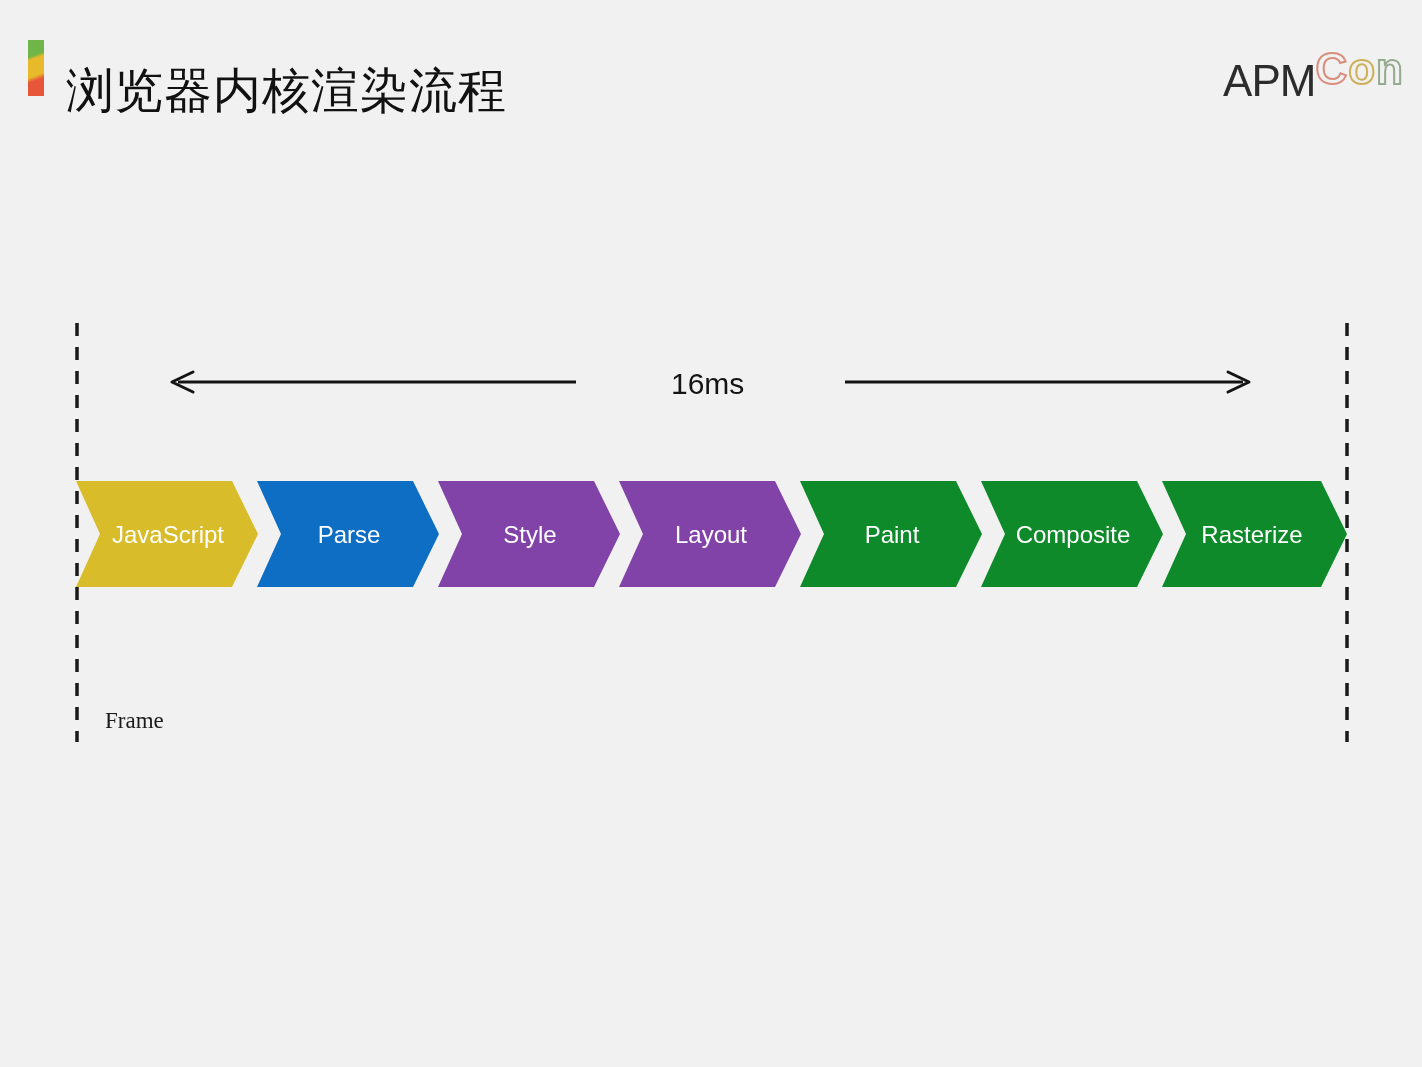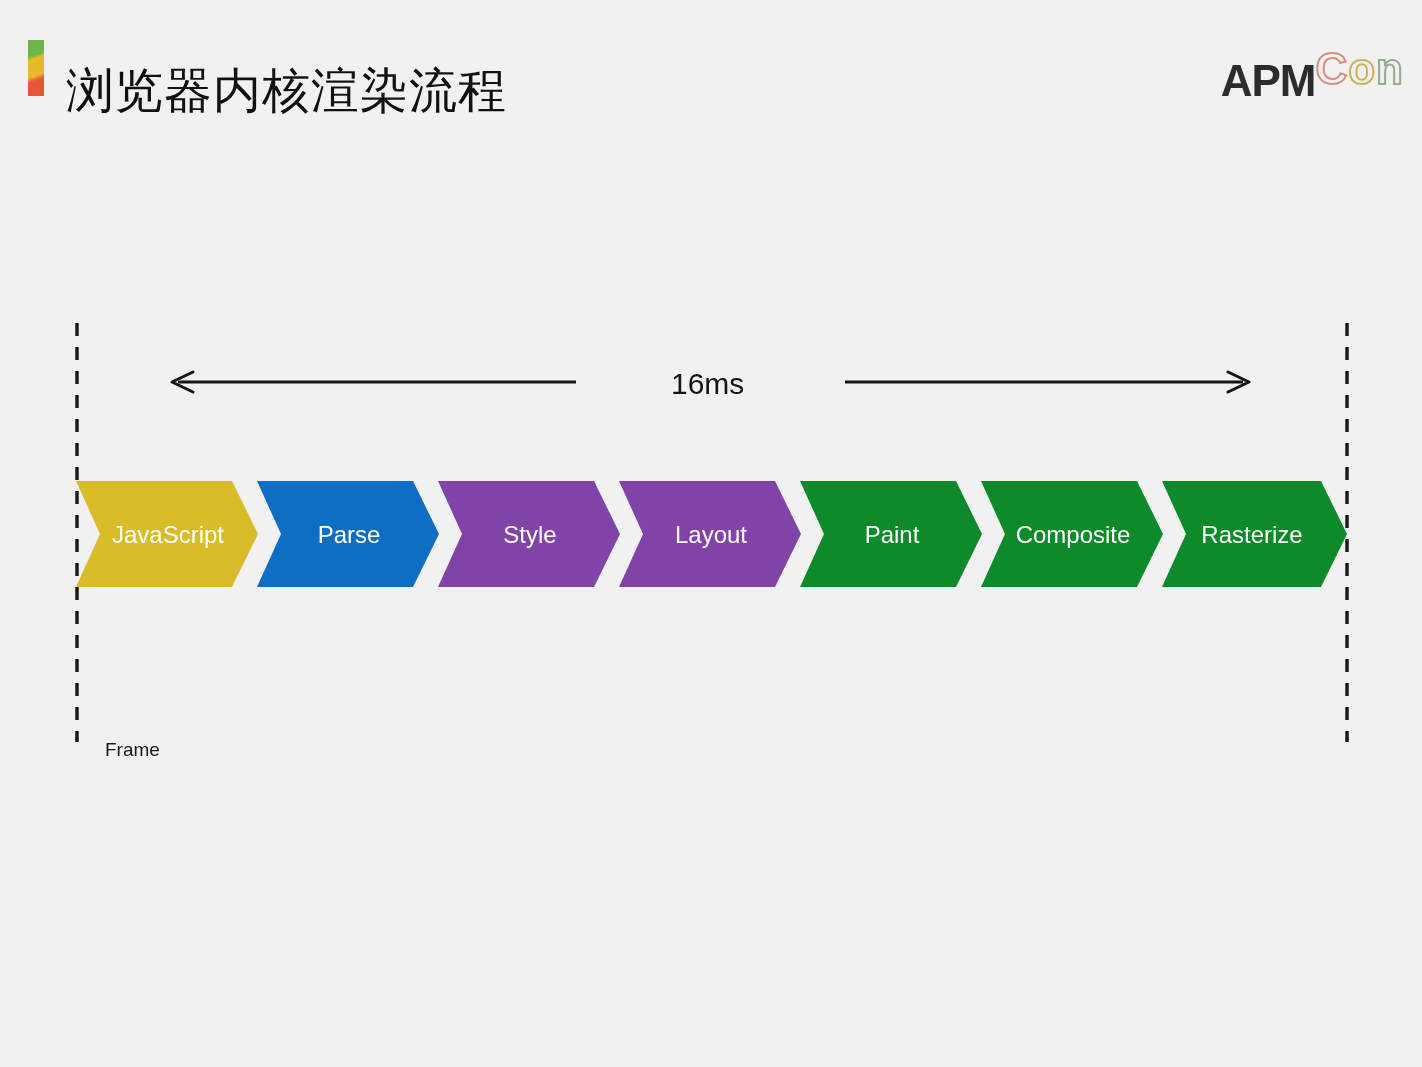--- a/index.html
+++ b/index.html
@@ -52,21 +52,21 @@
   .logo {
     position: absolute;
     right: 18px;
     top: 42px;
     height: 54px;
     display: flex;
     align-items: center;
   }
   .logo-apm {
     font-size: 44px;
-    font-weight: bold;
+    font-weight: normal;
     color: #2c2c2c;
     letter-spacing: -1px;
     font-family: "Liberation Sans", sans-serif;
     margin-top: 24px;
   }
   .logo-con {
     font-size: 44px;
     font-weight: bold;
     letter-spacing: 1px;
     font-family: "Liberation Sans", sans-serif;
@@ -83,25 +83,24 @@
     top: 0;
     width: 1422px;
     height: 1067px;
   }
   .diagram svg { display: block; }
 
   .frame-label {
     position: absolute;
     left: 105px;
     top: 708px;
-    font-size: 19px;
+    font-size: 23px;
     color: #1a1a1a;
-    font-family: Liberation Sans, sans-serif;
+    font-family: Liberation Serif, serif;
     white-space: nowrap;
-    margin-top: 31px;
   }
   .duration-label {
     position: absolute;
     left: 671px;
     top: 367px;
     font-size: 30px;
     color: #141414;
     font-family: "Liberation Sans", sans-serif;
     white-space: nowrap;
     text-align: right;

